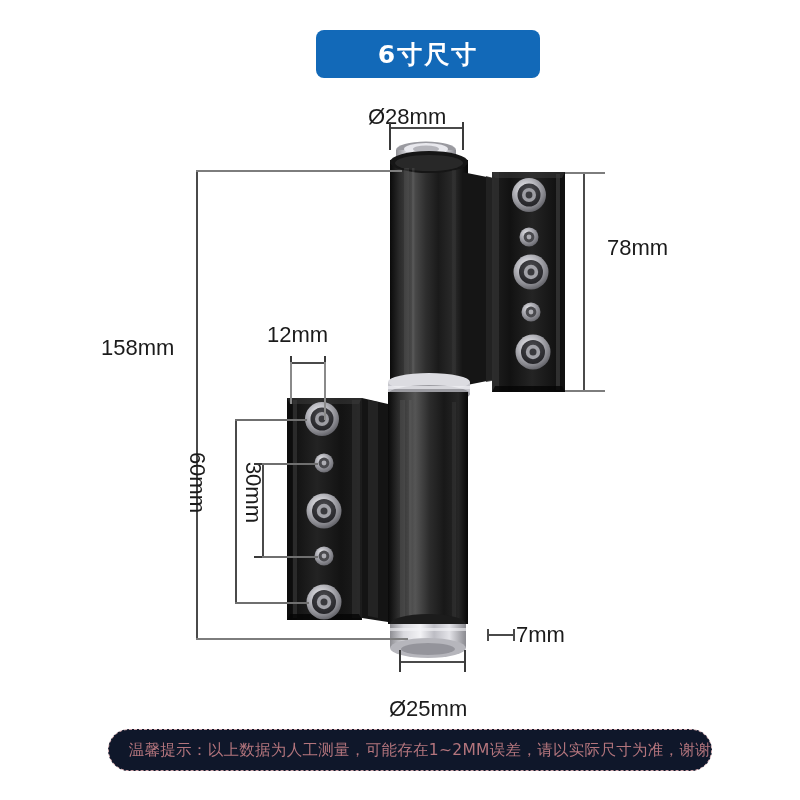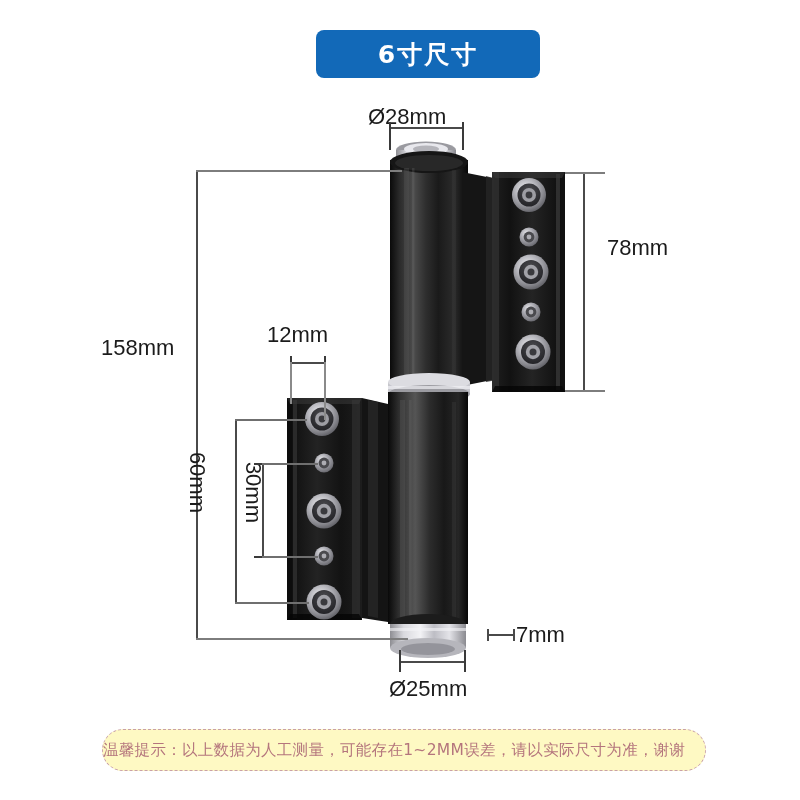--- a/index.html
+++ b/index.html
@@ -43,27 +43,27 @@
   .vline{position:absolute;background:#4a4a4a;width:1.6px;}
   .tick-v{position:absolute;background:#3a3a3a;width:1.6px;}
   .tick-h{position:absolute;background:#3a3a3a;height:1.6px;}
 
   
   .hinge{position:absolute;left:0;top:0;width:800px;height:800px;pointer-events:none;}
 
   
   .note{
     position:absolute;
-    left:102px;top:729px;
+    left:108px;top:729px;
     width:604px;height:42px;
     border:1.6px dashed #c9a0a6;
     border-radius:22px;
-    display:flex;align-items:center;justify-content:flex-start;
+    display:flex;align-items:center;justify-content:flex-end;
     box-sizing:border-box;
-    background:#fef9c3;
+    background:#0f172a;
   }
   .note span{
     color:#b4757d;
     font-size:15.5px;
     font-family:"DejaVu Sans","Liberation Sans",sans-serif;
     letter-spacing:.3px;
   }
 </style>
 </head>
 <body>
@@ -281,21 +281,21 @@
   <div class="dimtext vtext" style="left:222px;top:510px;transform:rotate(90deg) translate(-50%,0);">30mm</div>
   <div class="vline" style="left:262px;top:463px;height:93px;"></div>
   <div class="tick-h" style="left:254px;top:463px;width:18px;"></div>
   <div class="tick-h" style="left:254px;top:556px;width:18px;"></div>
   <div class="hline" style="left:262px;top:463px;width:56px;background:#6f6f6f;"></div>
   <div class="hline" style="left:262px;top:556px;width:56px;background:#6f6f6f;"></div>
 
   <div class="hline" style="left:399px;top:661px;width:66px;"></div>
   <div class="tick-v" style="left:399px;top:650px;height:22px;"></div>
   <div class="tick-v" style="left:464px;top:650px;height:22px;"></div>
-  <div class="dimtext" style="left:389px;top:676px;">Ø25mm</div>
+  <div class="dimtext" style="left:389px;top:696px;">Ø25mm</div>
 
   <div class="dimtext" style="left:516px;top:622px;">7mm</div>
   <div class="hline" style="left:487px;top:634px;width:28px;"></div>
   <div class="vline" style="left:487px;top:629px;height:12px;"></div>
   <div class="vline" style="left:513px;top:629px;height:12px;"></div>
 
   <div class="note">
     <span>温馨提示：以上数据为人工测量，可能存在1~2MM误差，请以实际尺寸为准，谢谢</span>
   </div>
 

